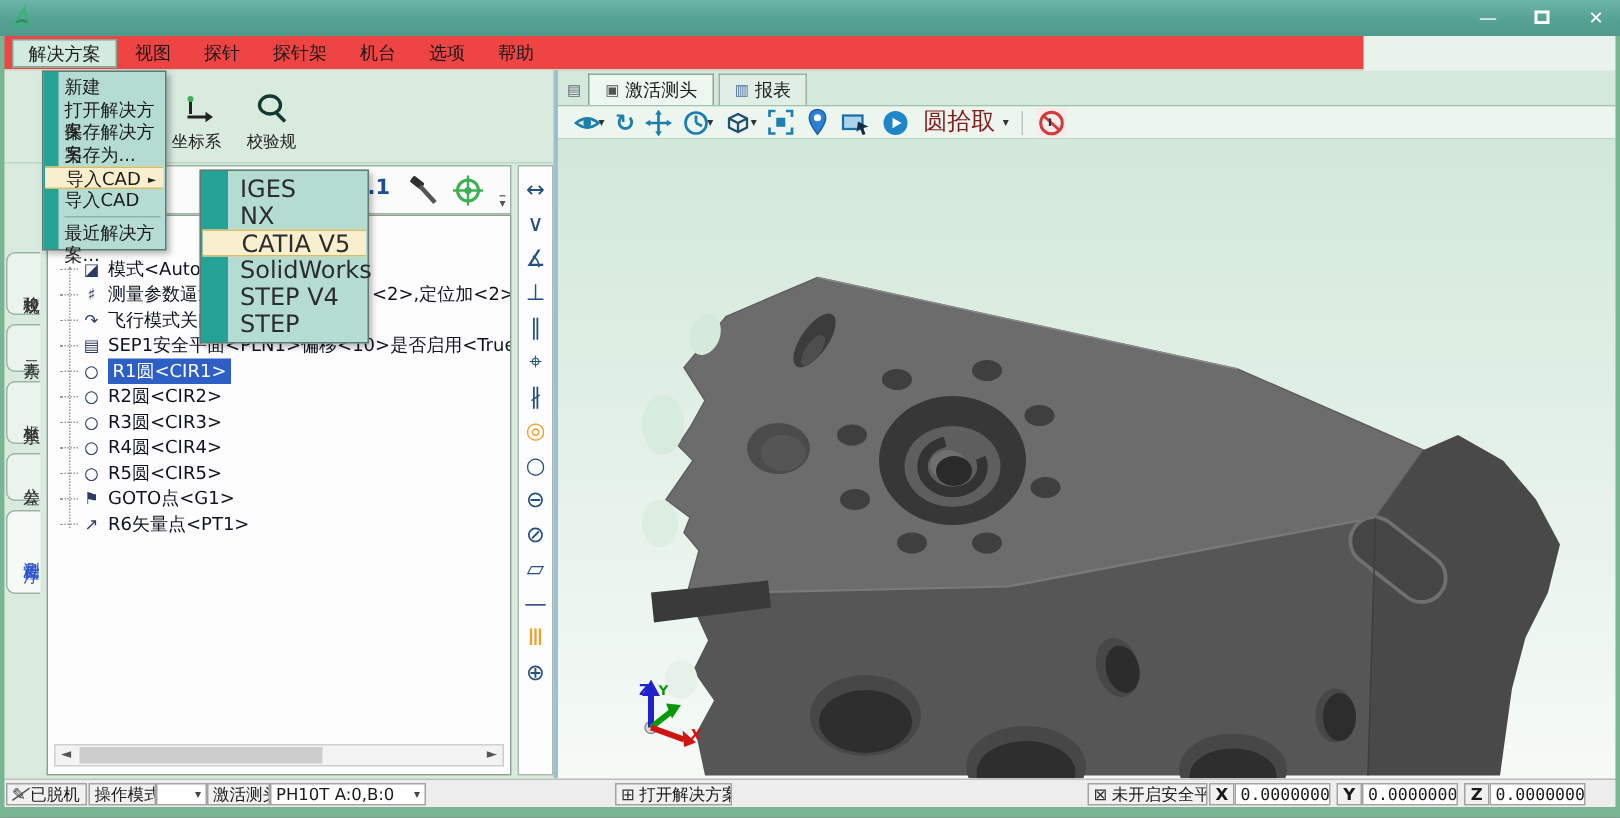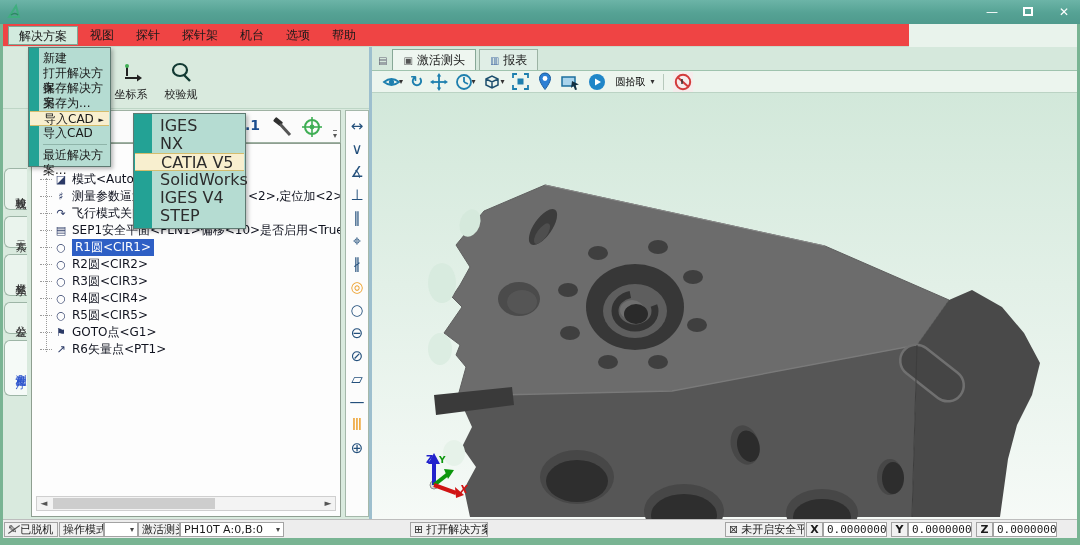--- a/index.html
+++ b/index.html
@@ -69,21 +69,21 @@
   .rtab{height:21px;display:flex;align-items:center;gap:4px;padding:0 10px;font-size:12px;
     border:1px solid #9cb3a4;border-bottom:none;background:#e0eee6;}
   .rtab.active{background:#eef6f0;border-color:#87a897;}
   .rtab .ticon{font-size:10px;color:#4a6fa5;}
   .rtoolbar{position:absolute;left:372px;top:71px;width:705px;height:22px;background:#ecf5ee;
     border-bottom:1px solid #bbd3c4;display:flex;align-items:center;gap:7px;padding-left:10px;}
   .ricon{display:flex;align-items:center;justify-content:center;height:20px;}
   .ricon svg{display:block;}
   .dd{font-size:8px;color:#333;margin-left:-2px;}
   .rot{font-size:16px;color:#1d7fae;font-weight:bold;line-height:18px;}
-  .pick{font-size:10px;color:#000000;margin-left:2px;}
+  .pick{font-size:16px;color:#7f1d1d;margin-left:2px;}
   .rsep{width:1px;height:16px;background:#b7c9bc;margin:0 2px;}
   .viewport{position:absolute;left:372px;top:93px;width:705px;height:426px;
     background:linear-gradient(180deg,#d2e8da 0%,#e2f0e7 45%,#f6faf7 100%);overflow:hidden;}
   .viewport svg{position:absolute;left:0;top:0;}
   
   .menu{position:absolute;background:#b5dcd2;border:1px solid #5e7a72;box-shadow:2px 2px 4px rgba(0,0,0,.28);z-index:50;}
   .menu .gutter{position:absolute;left:0;top:0;bottom:0;background:#23a295;}
   .menu-solution{left:28px;top:47px;width:83px;padding:3px 0;}
   .menu-solution .gutter{width:10px;}
   .menu-solution .mrow{position:relative;height:15px;line-height:15px;padding-left:14px;font-size:12px;}
@@ -431,21 +431,21 @@
     <div class="msep"></div>
     <div class="mrow">最近解决方案...</div>
   </div>
 
   <div class="menu menu-import">
     <div class="gutter"></div>
     <div class="mrow">IGES</div>
     <div class="mrow">NX</div>
     <div class="mrow hl">CATIA V5</div>
     <div class="mrow">SolidWorks</div>
-    <div class="mrow">IGES V4</div>
+    <div class="mrow">STEP V4</div>
     <div class="mrow">STEP</div>
   </div>
 
   <div class="statusbar">
     <div class="sbox" style="left:4px;width:54px">
       <span class="sico slash">✎</span>
       <span>已脱机</span>
     </div>
     <div class="sbox" style="left:59px;width:45px">
       <span>操作模式</span>

